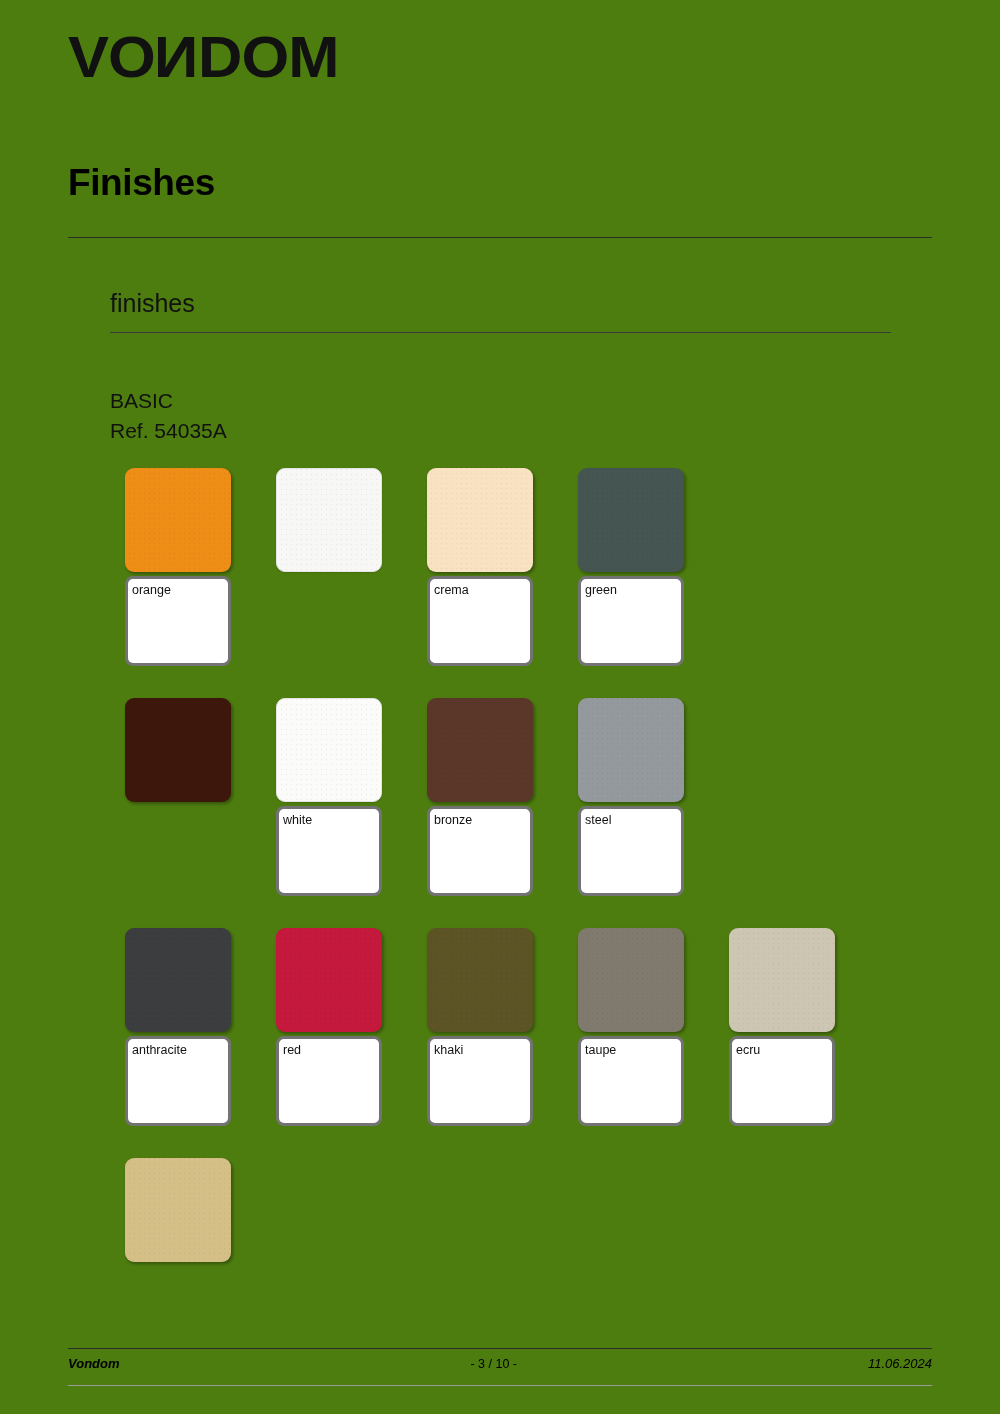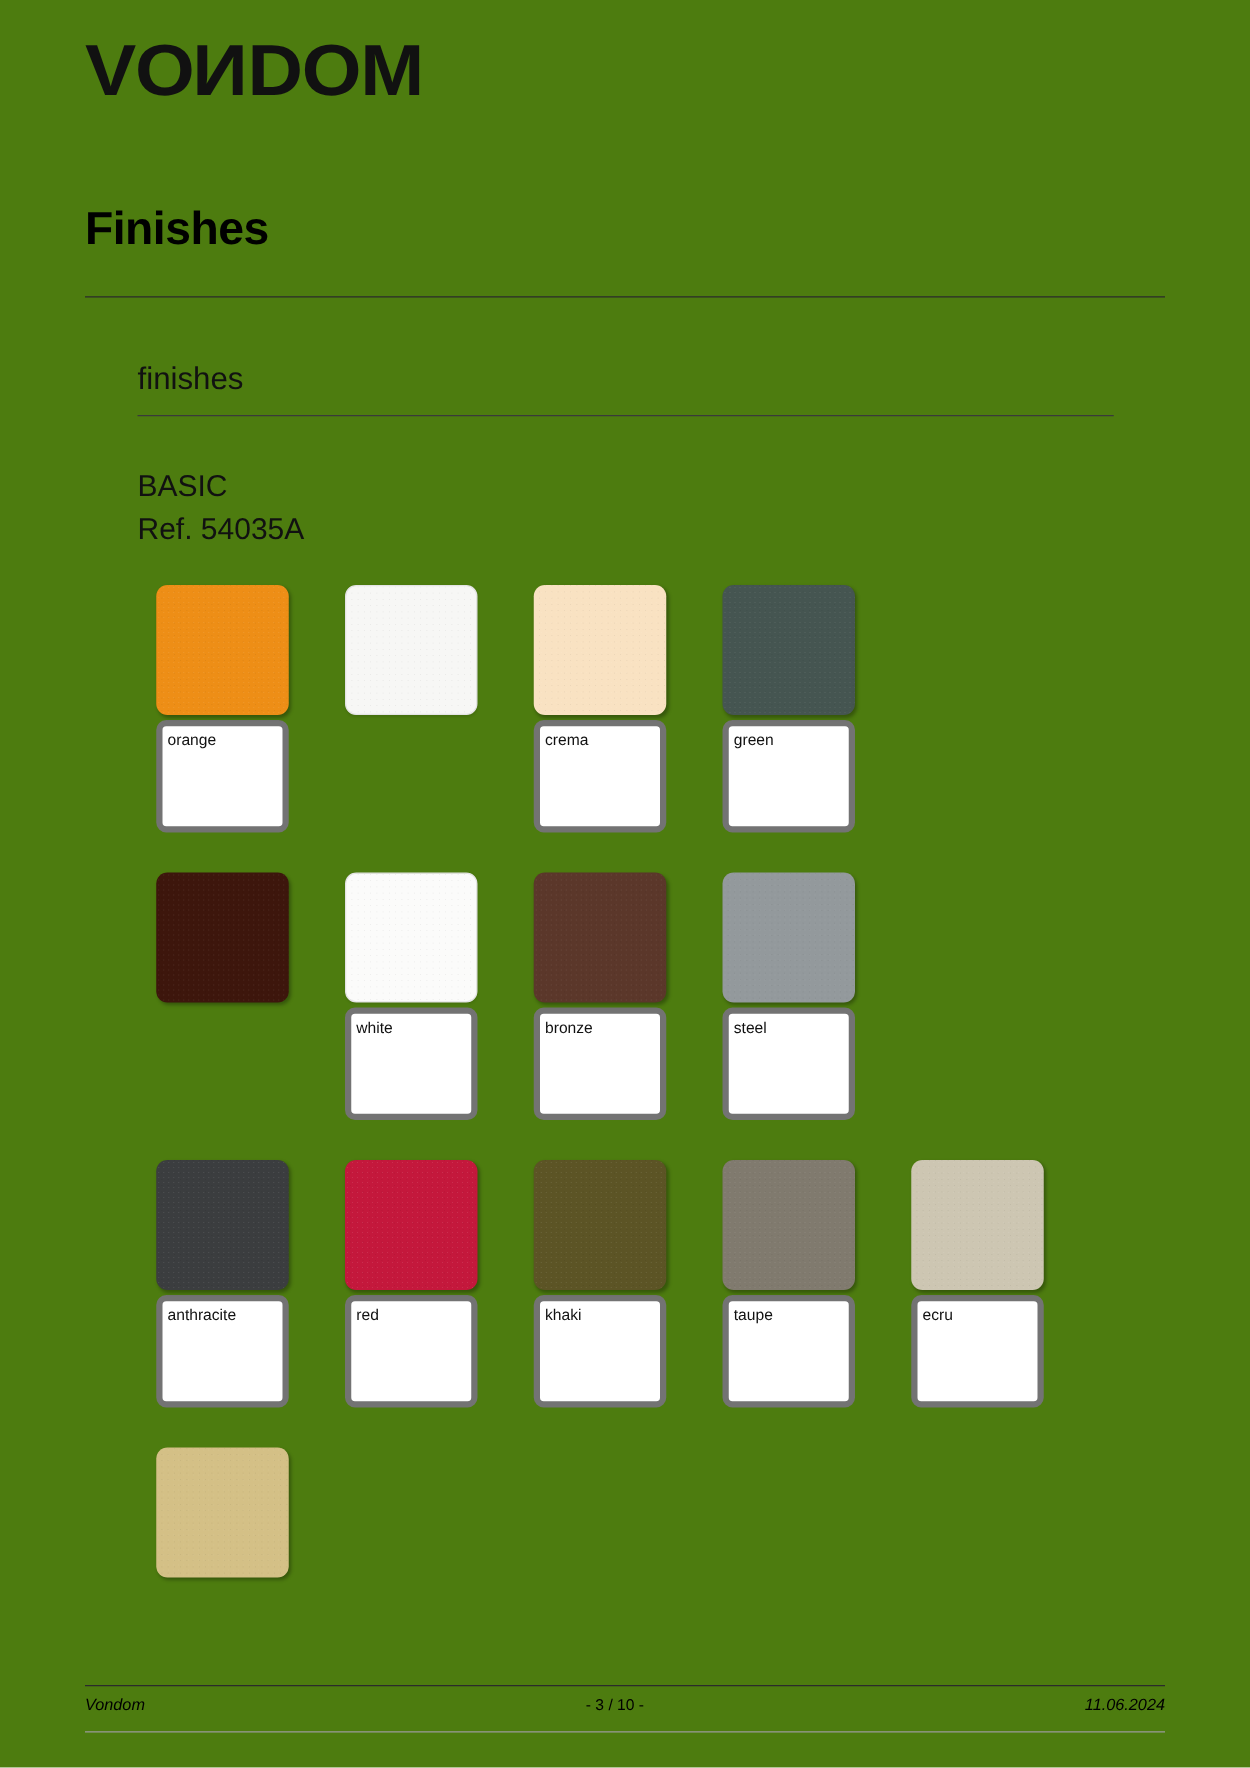--- a/index.html
+++ b/index.html
@@ -80,22 +80,22 @@
     top: 332px;
     width: 781px;
     height: 0;
     border-top: 1.3px solid #3a3a3a;
   }
 
   
   .product-info {
     position: absolute;
     left: 110px;
-    top: 373px;
-    font-size: 24px;
+    top: 386px;
+    font-size: 21px;
     line-height: 1.42;
     color: #111111;
   }
 
   
   .grid {
     position: absolute;
     left: 125px;
     top: 468px;
     width: 760px;
@@ -134,21 +134,21 @@
   .swatch.light {
     box-shadow: 0 1px 2px rgba(0,0,0,0.10);
     border: 1px solid #e4e4e4;
     box-sizing: border-box;
   }
 
   .label-card {
     width: 106px;
     height: 90px;
     box-sizing: border-box;
-    border: 5px solid #737373;
+    border: 3px solid #737373;
     border-radius: 8px;
     background: #ffffff;
     margin-top: 4px;
     padding: 5px 0 0 4px;
   }
   .label-text {
     font-size: 12.5px;
     line-height: 1.1;
     color: #111111;
     white-space: nowrap;
@@ -166,21 +166,21 @@
   .footer {
     position: absolute;
     left: 68px;
     top: 1356px;
     width: 864px;
     display: flex;
     align-items: center;
     font-size: 13px;
   }
   .footer-left {
-    font-weight: normal;
+    font-weight: bold;
     font-style: italic;
     flex: 0 0 auto;
   }
   .footer-center {
     flex: 1 1 auto;
     text-align: center;
     font-style: normal;
     font-weight: normal;
     font-size: 12.5px;
   }

